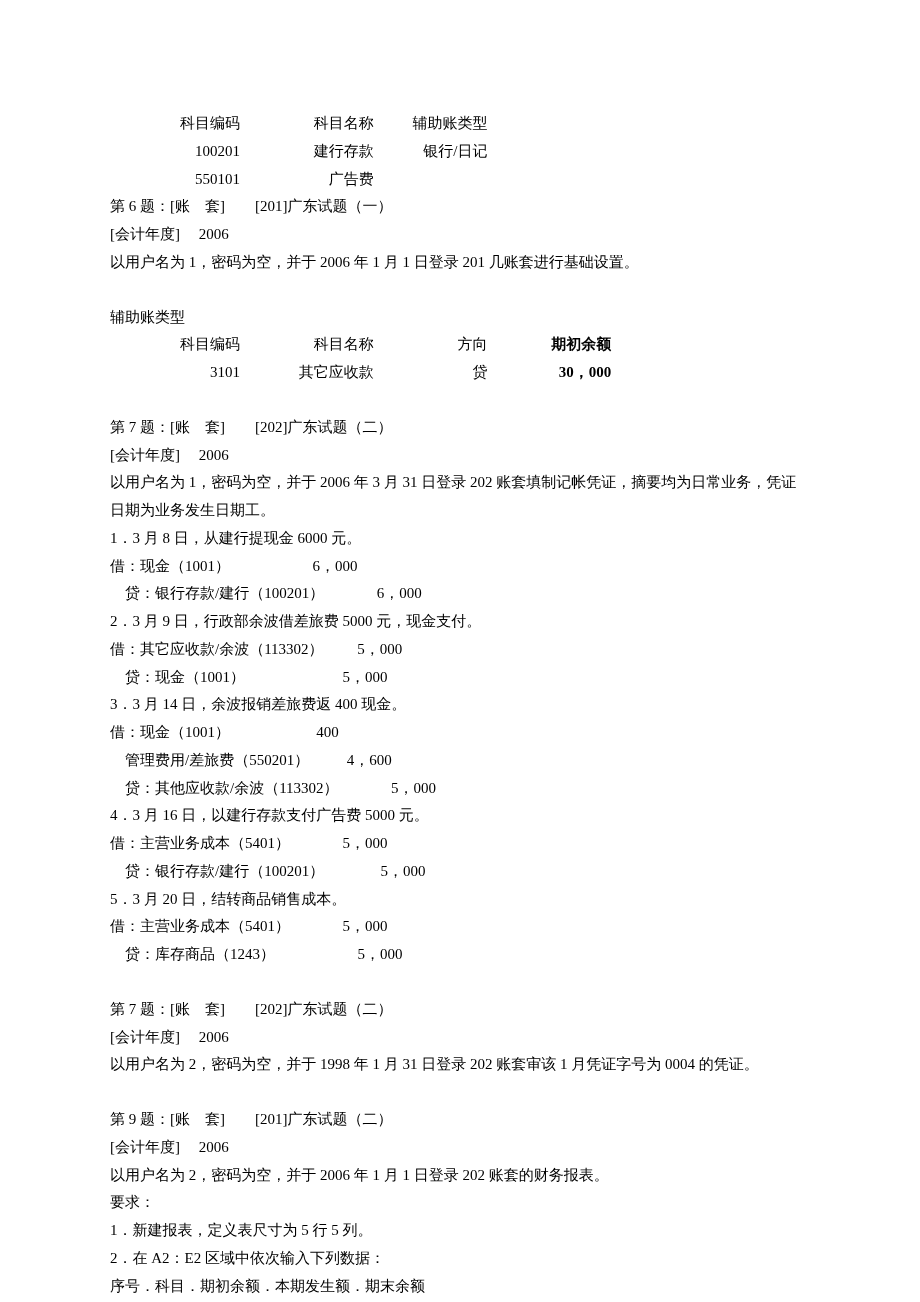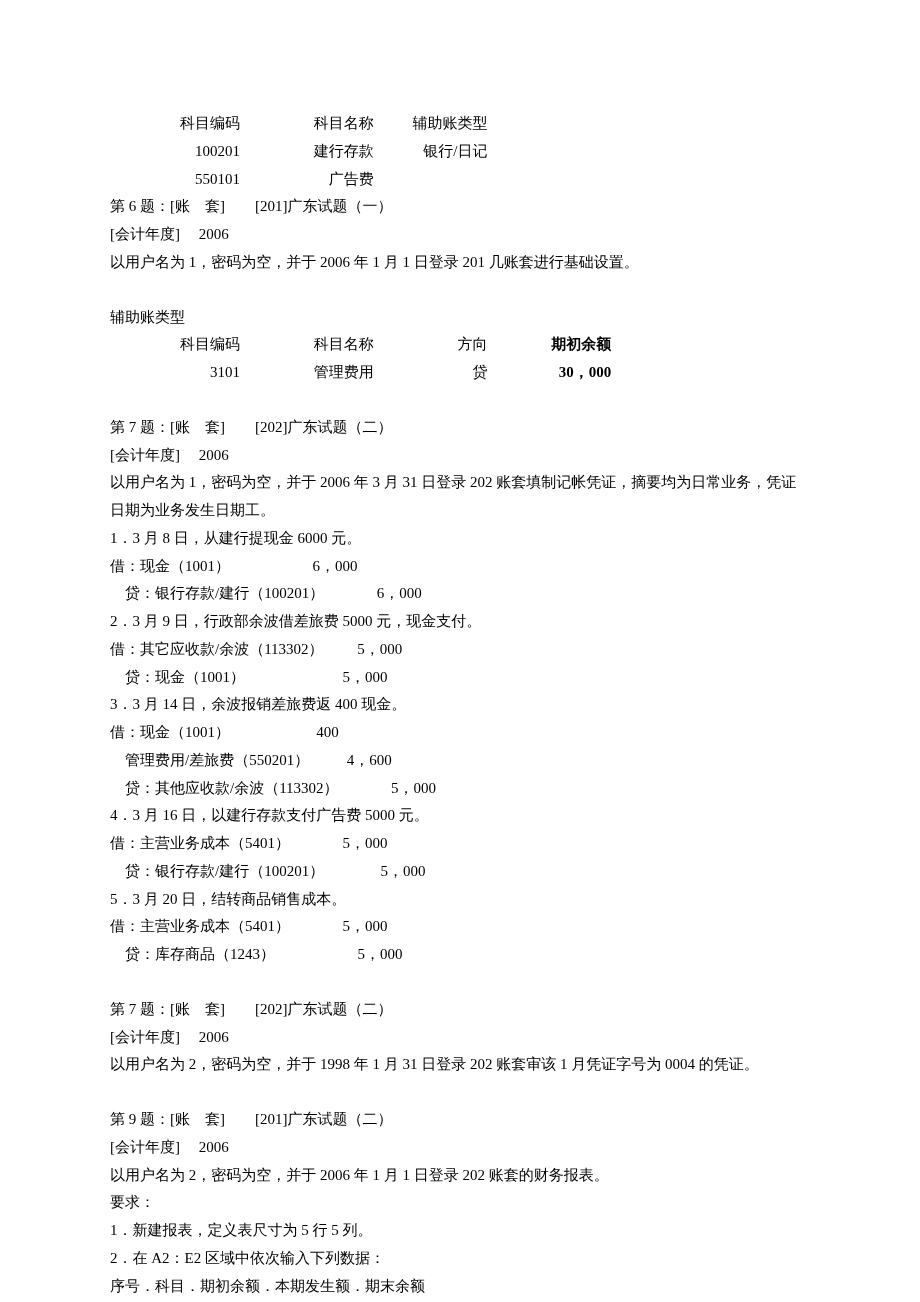--- a/index.html
+++ b/index.html
@@ -59,21 +59,21 @@
 <div class="block">
   <div>辅助账类型</div>
   <div class="table-row">
     <span class="c1">科目编码</span>
     <span class="c2">科目名称</span>
     <span class="c3">方向</span>
     <span class="c4">期初余额</span>
   </div>
   <div class="table-row">
     <span class="c1">3101</span>
-    <span class="c2">管理费用</span>
+    <span class="c2">其它应收款</span>
     <span class="c3">贷</span>
     <span class="c4">30，000</span>
   </div>
 </div>
 
 <div class="gap"></div>
 
 <div class="block">
   <div>第 7 题：[账　套]　　[202]广东试题（二）</div>
   <div>[会计年度]　 2006</div>

